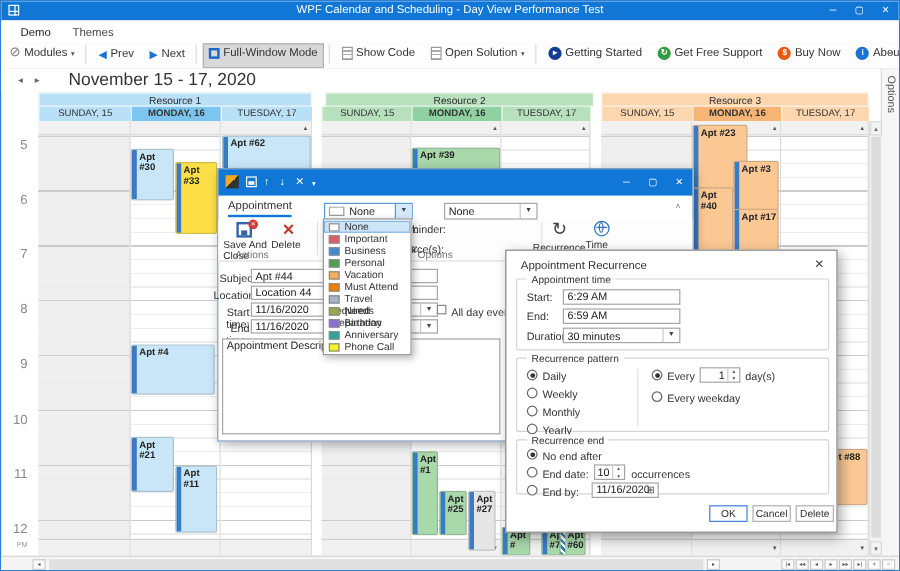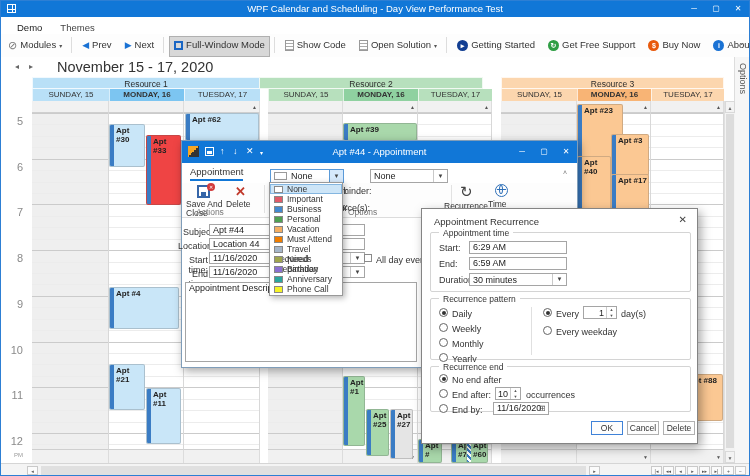--- a/index.html
+++ b/index.html
@@ -168,21 +168,21 @@
       <div class="abs dayhdr monday" style="left: 108px; top: 88px; width: 75px; background: rgb(124, 197, 241);">MONDAY, 16</div>
       <div class="abs allday" style="left: 108px; top: 100px; width: 75px;"></div>
       <div class="abs gcol" style="left: 108px; top: 112px; width: 75px;"></div>
       <div class="abs stub" style="left: 108px; top: 448px; width: 75px;"></div>
       <div class="abs dayhdr" style="left: 183px; top: 88px; width: 76px; background: rgb(185, 224, 247);">TUESDAY, 17</div>
       <div class="abs allday" style="left: 183px; top: 100px; width: 76px;">
         <div class="upmark" style="top: 3px;">▲</div>
       </div>
       <div class="abs gcol" style="left: 183px; top: 112px; width: 76px;"></div>
       <div class="abs stub" style="left: 183px; top: 448px; width: 76px;"></div>
-      <div class="abs reshdr" style="left: 258px; top: 76px; width: 224px; background: rgb(183, 224, 189);">Resource 2</div>
+      <div class="abs reshdr" style="left: 270px; top: 76px; width: 224px; background: rgb(183, 224, 189);">Resource 2</div>
       <div class="abs dayhdr" style="left: 267px; top: 88px; width: 75px; background: rgb(183, 224, 189);">SUNDAY, 15</div>
       <div class="abs allday" style="left: 267px; top: 100px; width: 75px;"></div>
       <div class="abs gcol weekend" style="left: 267px; top: 112px; width: 75px;"></div>
       <div class="abs stub" style="left: 267px; top: 448px; width: 75px;"></div>
       <div class="abs dayhdr monday" style="left: 342px; top: 88px; width: 75px; background: rgb(143, 209, 160);">MONDAY, 16</div>
       <div class="abs allday" style="left: 342px; top: 100px; width: 75px;">
         <div class="upmark" style="top: 3px;">▲</div>
       </div>
       <div class="abs gcol" style="left: 342px; top: 112px; width: 75px;"></div>
       <div class="abs stub" style="left: 342px; top: 448px; width: 75px;">
@@ -214,21 +214,21 @@
         <div class="upmark" style="top: 3px;">▲</div>
       </div>
       <div class="abs gcol" style="left: 650px; top: 112px; width: 73px;"></div>
       <div class="abs stub" style="left: 650px; top: 448px; width: 73px;">
         <div class="downmark" style="top: 4px;">▼</div>
       </div>
       <div class="abs appt" style="left: 108px; top: 123px; width: 36px; height: 43px; background: rgb(201, 230, 248);">
         <span class="bar"></span>
         <div class="alabel">Apt #30</div>
       </div>
-      <div class="abs appt" style="left: 145px; top: 134px; width: 35px; height: 70px; background: #ef4444;">
+      <div class="abs appt" style="left: 145px; top: 134px; width: 35px; height: 60px; background: #fde047;">
         <span class="bar"></span>
         <div class="alabel">Apt #33</div>
       </div>
       <div class="abs appt" style="left: 184px; top: 112px; width: 74px; height: 28px; background: rgb(201, 230, 248);">
         <span class="bar"></span>
         <div class="alabel">Apt #62</div>
       </div>
       <div class="abs appt" style="left: 108px; top: 286px; width: 70px; height: 42px; background: rgb(201, 230, 248);">
         <span class="bar"></span>
         <div class="alabel">Apt #4</div>
@@ -242,21 +242,21 @@
         <div class="alabel">Apt #11</div>
       </div>
       <div class="abs appt" style="left: 342px; top: 122px; width: 74px; height: 18px; background: rgb(169, 216, 171);">
         <span class="bar"></span>
         <div class="alabel">Apt #39</div>
       </div>
       <div class="abs appt" style="left: 342px; top: 375px; width: 22px; height: 70px; background: rgb(169, 216, 171);">
         <span class="bar"></span>
         <div class="alabel">Apt #1</div>
       </div>
-      <div class="abs appt" style="left: 365px; top: 408px; width: 23px; height: 47px; background: rgb(169, 216, 171);">
+      <div class="abs appt" style="left: 365px; top: 408px; width: 23px; height: 37px; background: rgb(169, 216, 171);">
         <span class="bar"></span>
         <div class="alabel">Apt #25</div>
       </div>
       <div class="abs appt" style="left: 389px; top: 408px; width: 23px; height: 50px; background: #e5e5e5;">
         <span class="bar"></span>
         <div class="alabel">Apt #27</div>
       </div>
       <div class="abs appt" style="left: 417px; top: 438px; width: 24px; height: 24px; background: rgb(169, 216, 171);">
         <span class="bar"></span>
         <div class="alabel">Apt #</div>
@@ -307,21 +307,20 @@
   <div class="abs dlg1" style="z-index:10;">
     <div class="dtitle">
       <span class="qat dxlogo" style="left:6px;"></span>
       <span class="qat qdisk" style="left:23px;top:6px;">
           <span></span>
         </span>
       <span class="qat" style="left:38px;">↑</span>
       <span class="qat" style="left:51px;">↓</span>
       <span class="qat" style="left:64px;">✕</span>
       <span class="qat" style="left:78px;font-size:6px;top:8px;">▾</span>
-      <div class="dttl">Apt #44 - Appointment</div>
       <div class="dwinbtn" style="right:44px;">─</div>
       <div class="dwinbtn" style="right:22px;">▢</div>
       <div class="dwinbtn" style="right:0;">✕</div>
     </div>
     <div class="ribbontab">Appointment</div>
     <div class="ribchev">˄</div>
     <div class="ribbon">
 
       <span class="disk-icon" style="left:15px;top:2px;">
           <i></i>
@@ -424,21 +423,21 @@
       <div class="rlabel" style="left:190px;top:10px;">day(s)</div>
       <span class="radio" style="left:112px;top:27px;"></span>
       <div class="rlabel" style="left:125px;top:28px;">Every weekday</div>
     </div>
 
     <div class="grp" style="left:8px;top:157px;width:261px;height:46px;">
       <span class="glab">Recurrence end</span>
       <span class="radio on" style="left:8px;top:7px;"></span>
       <div class="rlabel" style="left:21px;top:8px;">No end after</div>
       <span class="radio" style="left:8px;top:22px;"></span>
-      <div class="rlabel" style="left:21px;top:23px;">End after:</div>
+      <div class="rlabel" style="left:21px;top:23px;">End date:</div>
       <div class="spin" style="left:64px;top:20px;width:26px;height:13px;">
         <span class="sv">10</span>
         <span class="ud">▲<br>▼</span>
       </div>
       <div class="rlabel" style="left:95px;top:23px;">occurrences</div>
       <span class="radio" style="left:8px;top:37px;"></span>
       <div class="rlabel" style="left:21px;top:38px;">End by:</div>
       <div class="finput" style="left:62px;top:35px;width:56px;height:13px;padding-right:11px;">11/16/2020</div>
       <span style="position:absolute;left:108px;top:37px;font-size:8px;color:#555;">⊞</span>
     </div>

